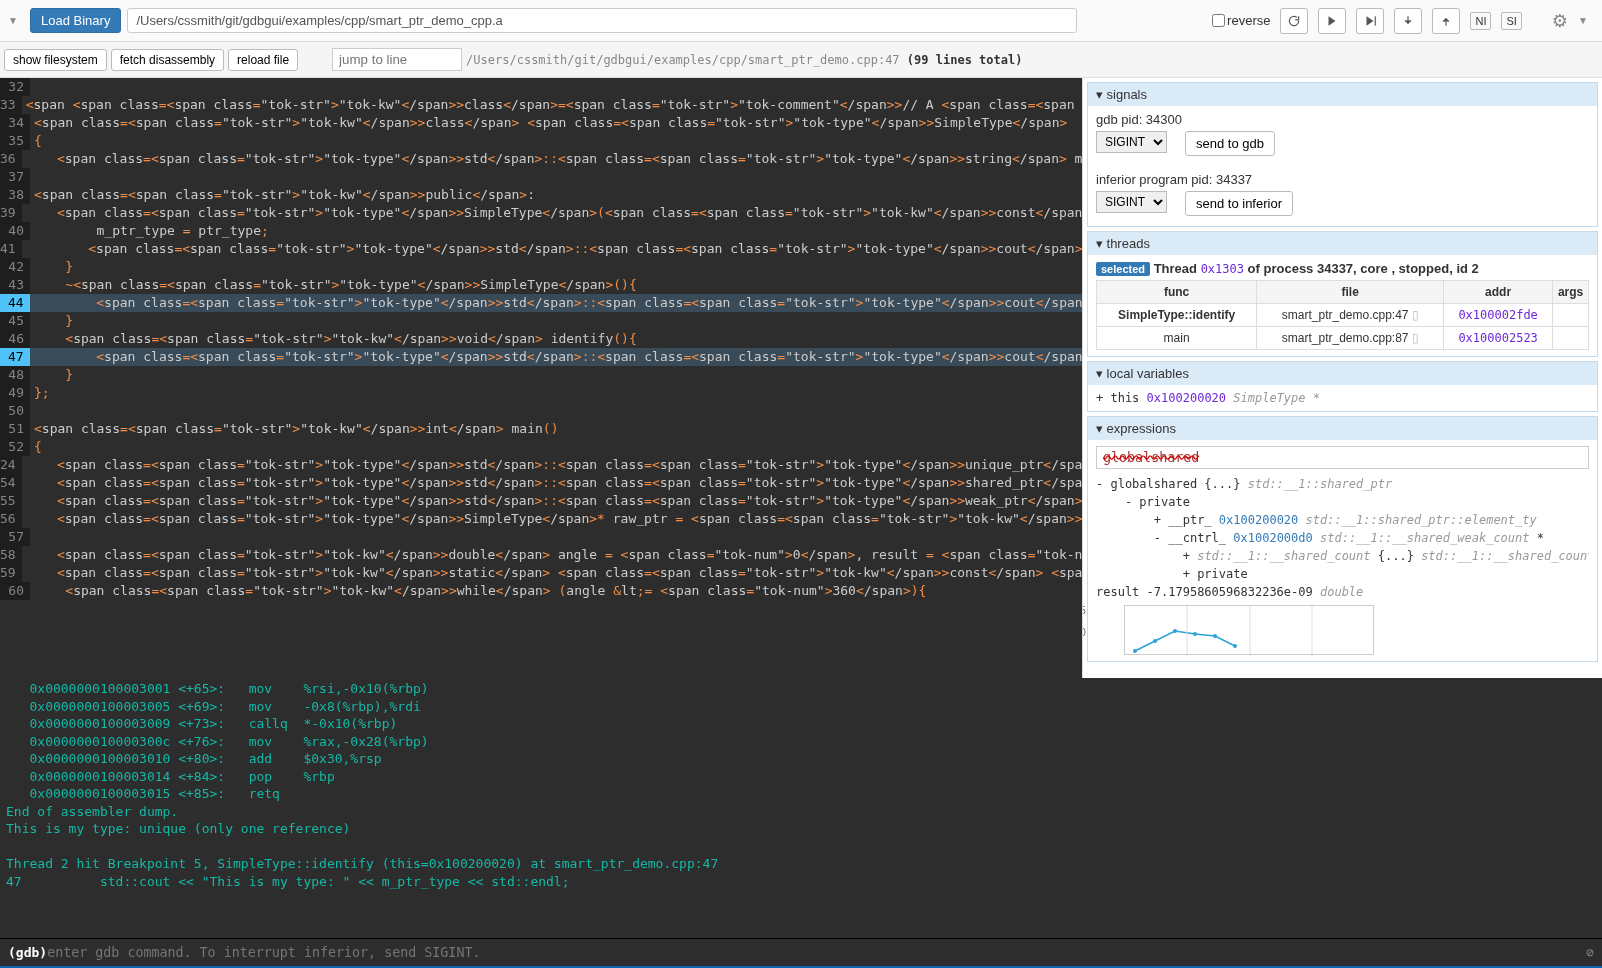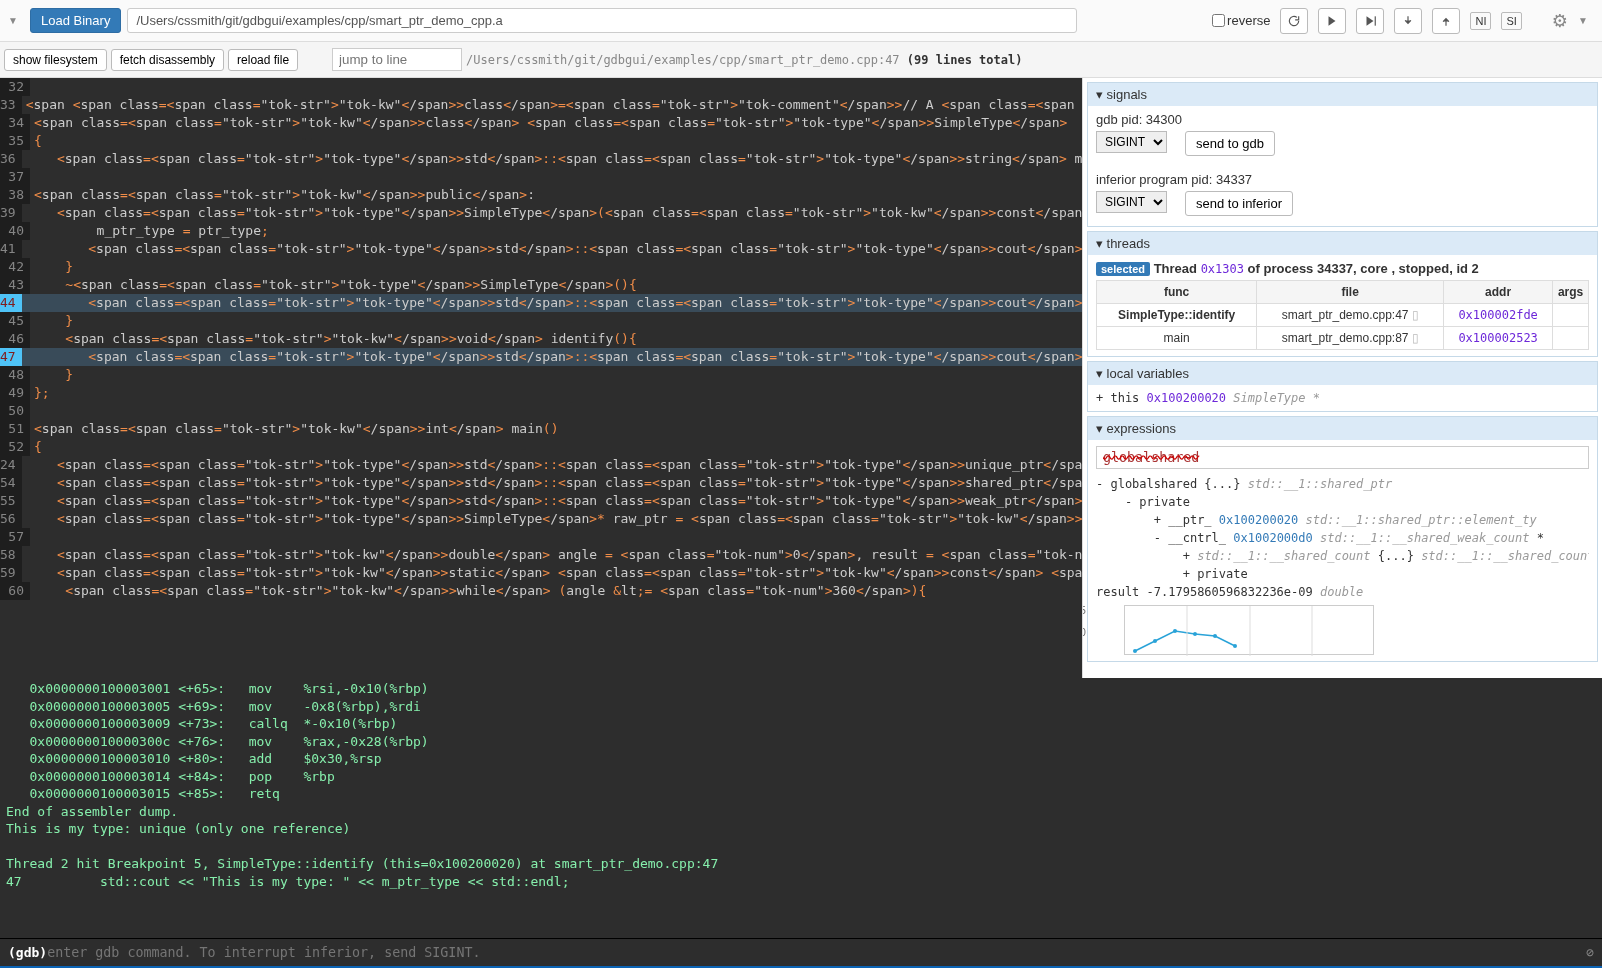--- a/index.html
+++ b/index.html
@@ -20,21 +20,21 @@
 .subbar .btn-sm { padding: 3px 8px; font-size: 12px; }
 .jump-input { width: 130px; padding: 3px 6px; margin-left: 30px; border:1px solid #ccc;}
 .file-meta { margin-left: 0; color: #888; font-family: monospace; font-size: 12px;}
 .file-meta b { color:#333; font-weight:600;}
 
 .main-area { display:flex; height: 600px; }
 .code-panel { flex: 1; background: #2d2d2d; overflow: auto; position: relative; font-family: Menlo, Consolas, monospace; font-size: 13px; }
 .code-line { display:flex; height: 18px; line-height: 18px;}
 .code-line .num { width: 30px; text-align: right; padding-right: 6px; color: #858585; background:#1e1e1e; user-select:none;}
 .code-line .code { padding-left: 4px; color: #ccc; white-space: pre;}
-.hl-line .num { background: #4fc3f7; color: #7f1d1d;}
+.hl-line .num { background: #4fc3f7; color: #000000; padding-left: 8px;}
 .hl-line { background: #394b59;}
 .tok-op { color: #f08d49;}
 
 .right-panel { width: 520px; background: #fff; overflow:auto; border-left: 1px solid #ddd;}
 .section { border: 1px solid #c5d9e8; margin: 4px; }
 .section-header { background: #dbeaf7; padding: 4px 8px; font-size: 13px; display:flex; align-items:center; gap:4px; cursor:pointer;}
 .section-body { padding: 6px 8px; font-size: 13px;}
 .sel-wrap { display:flex; gap:18px; align-items:flex-start; margin:4px 0;}
 .select { border:1px solid #bbb; padding: 2px 4px; font-size:12px;}
 .badge-sel { background:#337ab7; color:#fff; font-size:11px; padding:1px 5px; border-radius:2px; font-weight:600;}
@@ -44,21 +44,21 @@
 table.threads th, table.threads td { border:1px solid #ddd; padding:4px 0; text-align:center;}
 table.threads th { background:#f5f5f5; font-weight:600;}
 .expr-input { width:100%; border:1px solid #ccc; padding:3px 6px; font-family:monospace; color:#a33; text-decoration: line-through wavy #c00;}
 .tree { font-family: Menlo, monospace; font-size:12px; line-height:1.5; white-space:pre; overflow-x:auto;}
 .tree .addr { color:#337ab7;}
 .tree .type { color:#999; font-style:italic;}
 .chart { border:1px solid #ccc; width:250px; height:50px; margin:4px 0 0 28px; position:relative;}
 .chart-tick { position:absolute; left:-24px; font-size:10px; color:#666;}
 .chart svg { position:absolute; left:0; top:0; }
 
-.disasm-panel { height: 260px; background: #2d2d2d; color: #86efac; font-family: Menlo, monospace; font-size: 13px; padding: 2px 6px; overflow:auto; line-height:1.35; white-space:pre;}
+.disasm-panel { height: 260px; background: #2d2d2d; color: #14b8a6; font-family: Menlo, monospace; font-size: 13px; padding: 2px 6px; overflow:auto; line-height:1.35; white-space:pre;}
 .gdb-bar { height: 28px; background: #2d2d2d; color: #999; display:flex; align-items:center; padding: 0 8px; font-family: Menlo, monospace; font-size:13px; border-top:1px solid #000;}
 .gdb-bar .p { color: #fff; font-weight:600;}
 .status-bar { height: 12px; background: #0b63b4;}
 .noborder { border:none; background:transparent; outline:none; flex:1; color:#999; font-family:inherit;}
 .block-icon { margin-left:auto; color:#888;}
 </style>
 </head>
 <body>
 
 <div class="topbar">

